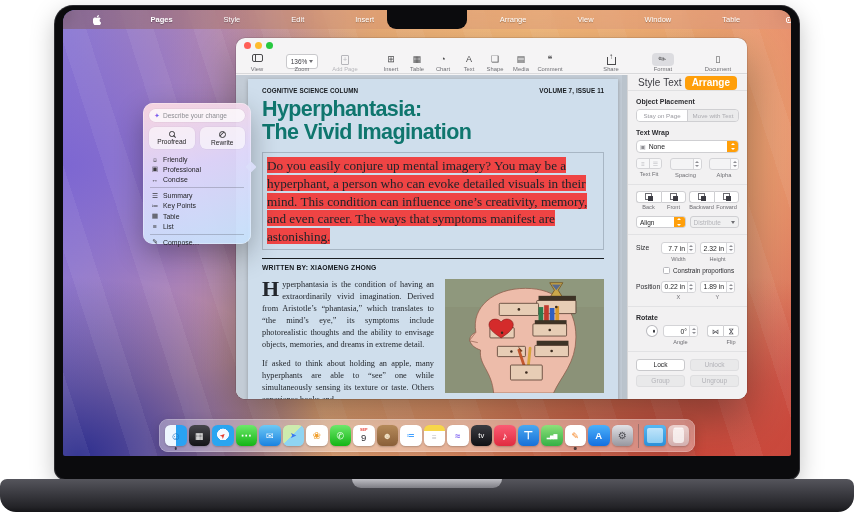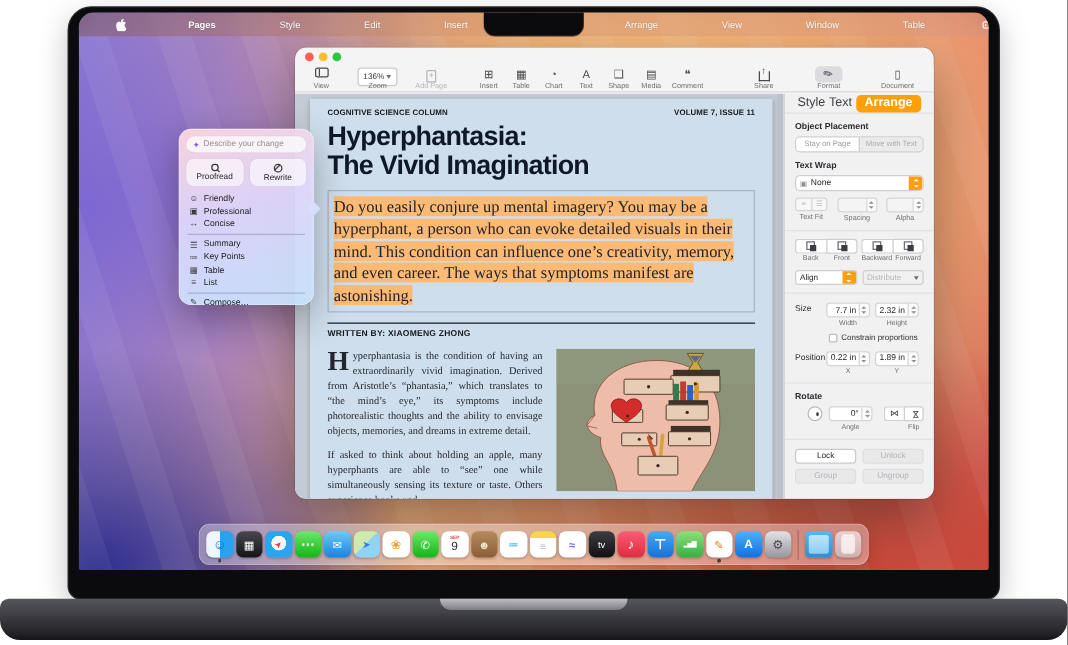--- a/index.html
+++ b/index.html
@@ -76,24 +76,24 @@
   .share-ic::after { content:"↑"; position:absolute; left:50%; transform:translateX(-50%); top:-6.5px; font-size:8px; }
   .fmt-pill { position:absolute; left:50%; transform:translateX(-50%); top:-1px; width:22px; height:13px; background:#dcdce0; border-radius:4px; }
   .fmt-glyph { position:relative; display:inline-block; transform:rotate(-35deg); }
 
   
   .doc-area { position:absolute; left:0; top:37px; right:120px; bottom:0; background:#c3ccd6; overflow:hidden; }
   .scrollbar { position:absolute; right:0; top:0; bottom:0; width:5px; background:rgba(0,0,0,.045); }
   .pagepaper { position:absolute; left:12px; top:4px; width:370px; height:400px; background:#cfdeec;
                box-shadow:0 1px 4px rgba(0,0,0,.25); padding:8px 14px; }
   .eyebrow-row { display:flex; justify-content:space-between; font-size:6.3px; font-weight:bold; color:#14181c; letter-spacing:.1px; }
-  .art-title { margin-top:4px; font-size:21.5px; line-height:1.05; font-weight:bold; letter-spacing:-.6px; color:#0f172a; white-space:pre-line; }
+  .art-title { margin-top:4px; font-size:21.5px; line-height:1.05; font-weight:bold; letter-spacing:-.6px; color:#0f766e; white-space:pre-line; }
   .selection { margin-top:9px; border:1px solid #a8b6c4; padding:3px 4px; position:relative; }
   .intro { font-family:"Liberation Serif", serif; font-size:13.2px; line-height:1.36; color:#20242a; }
-  .intro span { background:#fdba74; box-decoration-break:clone; -webkit-box-decoration-break:clone; padding:.5px 0; }
+  .intro span { background:#ef4444; box-decoration-break:clone; -webkit-box-decoration-break:clone; padding:.5px 0; }
   .rule { margin-top:8px; border-top:1.5px solid #1a1e22; }
   .byline { margin-top:5px; font-size:6.8px; font-weight:bold; color:#14181c; letter-spacing:.2px; }
   .cols { margin-top:8px; display:flex; gap:11px; }
   .colL { width:172px; font-family:"Liberation Serif", serif; font-size:8.3px; line-height:1.45; color:#23272d; text-align:justify; }
   .colL .dropcap { float:left; font-size:22px; line-height:.85; font-weight:bold; margin:1px 3px 0 0; }
   .colL .p2 { margin-top:7px; }
   .colR { width:159px; }
   .colR svg { display:block; width:159px; height:auto; }
 
   

